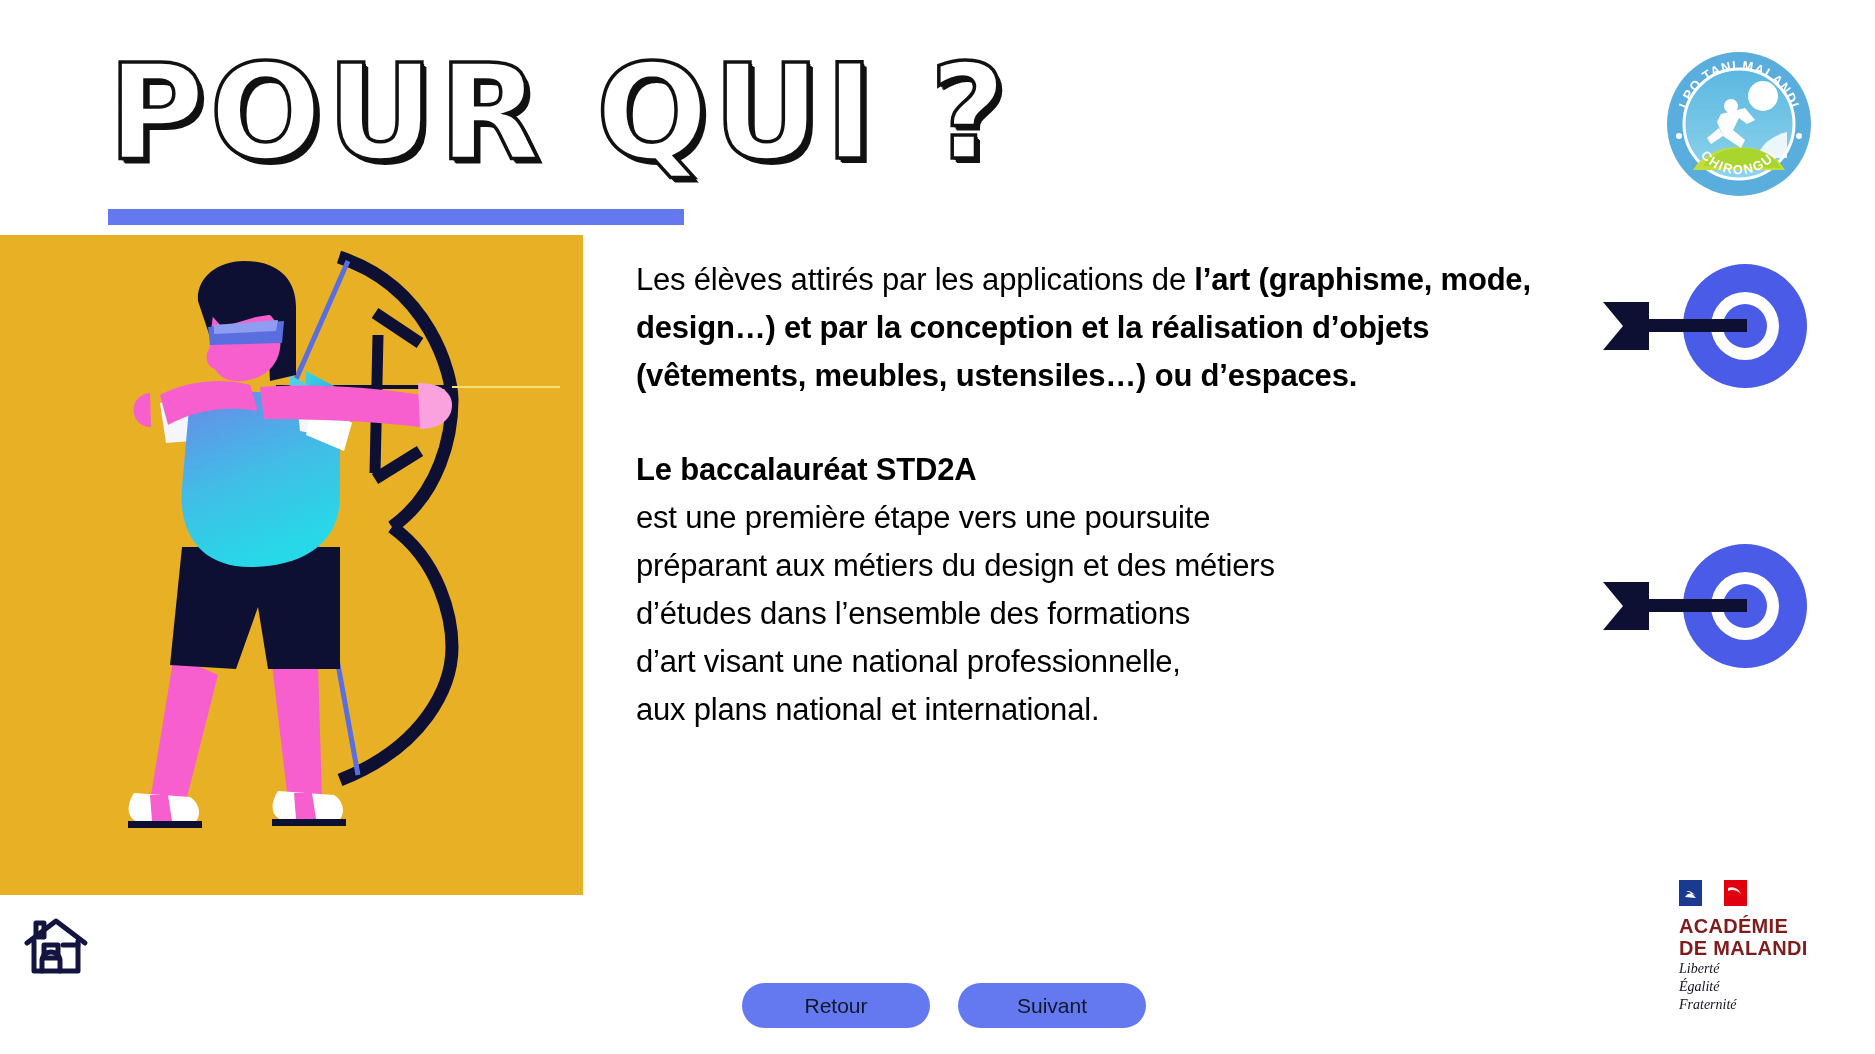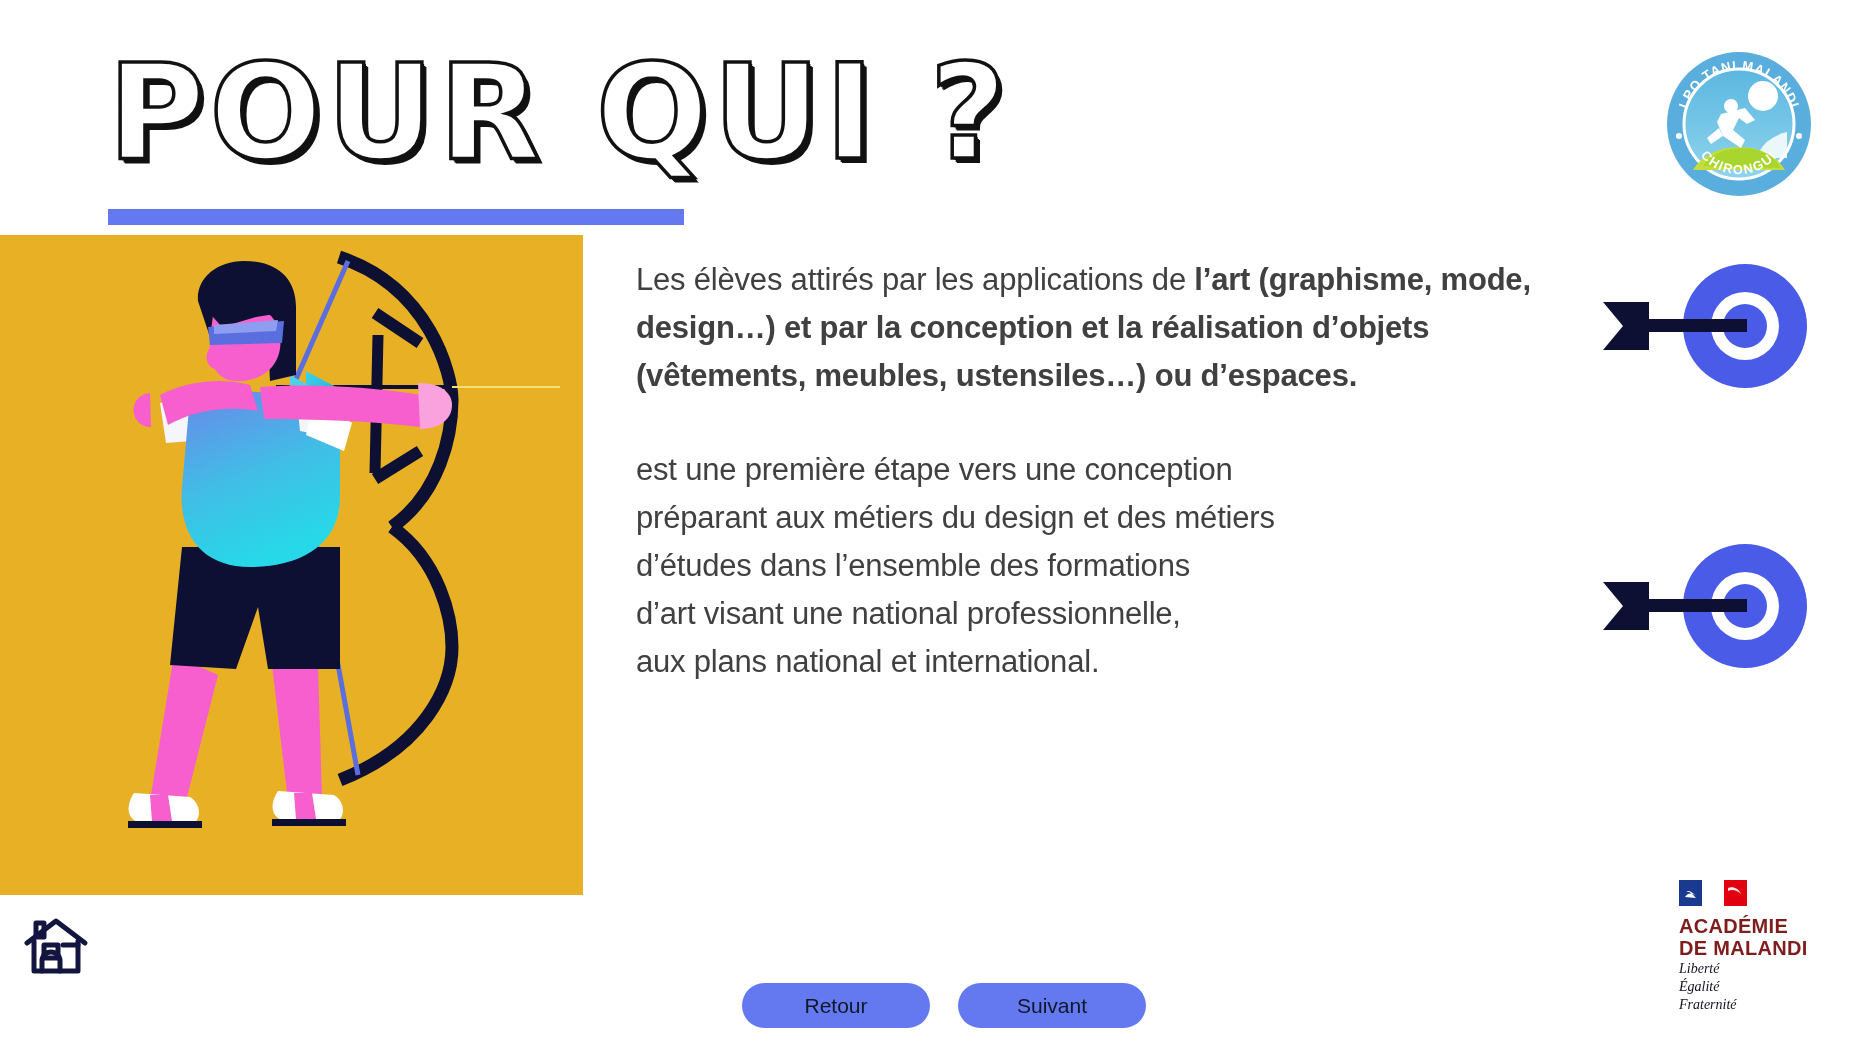--- a/index.html
+++ b/index.html
@@ -65,21 +65,21 @@
   }
 
   .illus-svg { display: block; width: 583px; height: 660px; }
 
   
   .body-text {
     position: absolute;
     left: 636px;
     top: 256px;
     width: 900px;
-    color: #404040;
+    color: #000000;
     font-family: "Liberation Sans", sans-serif;
   }
 
   .para {
     font-size: 31px;
     line-height: 1.55;
     font-weight: 400;
     letter-spacing: -0.2px;
   }
 
@@ -235,21 +235,22 @@
       <path d="M294 558 L 312 558 L 316 584 L 296 584 Z" fill="#f75fce"></path>
       <rect x="272" y="584" width="74" height="7" fill="#0d1033"></rect>
     </svg>
   </div>
 
   <div class="body-text">
     <div class="para"><span>Les élèves attirés par les applications de </span><b>l’art (graphisme, mode, design…) et par la conception et la réalisation d’objets (vêtements, meubles, ustensiles…) ou d’espaces.</b></div>
 
     <div class="para-gap"></div>
 
-    <div class="para">est une première étape vers une conception</div>
+    <div class="para-head">Le baccalauréat STD2A</div>
+    <div class="para">est une première étape vers une poursuite</div>
     <div class="para">préparant aux métiers du design et des métiers</div>
     <div class="para">d’études dans l’ensemble des formations</div>
     <div class="para">d’art visant une national professionnelle,</div>
     <div class="para">aux plans national et international.</div>
   </div>
 
   <div class="target-icon" id="target-1">
     <svg width="224" height="128" viewBox="0 0 224 128">
       <circle cx="148" cy="64" r="62" fill="#4a5be8"></circle>
       <circle cx="148" cy="64" r="34" fill="#ffffff"></circle>

